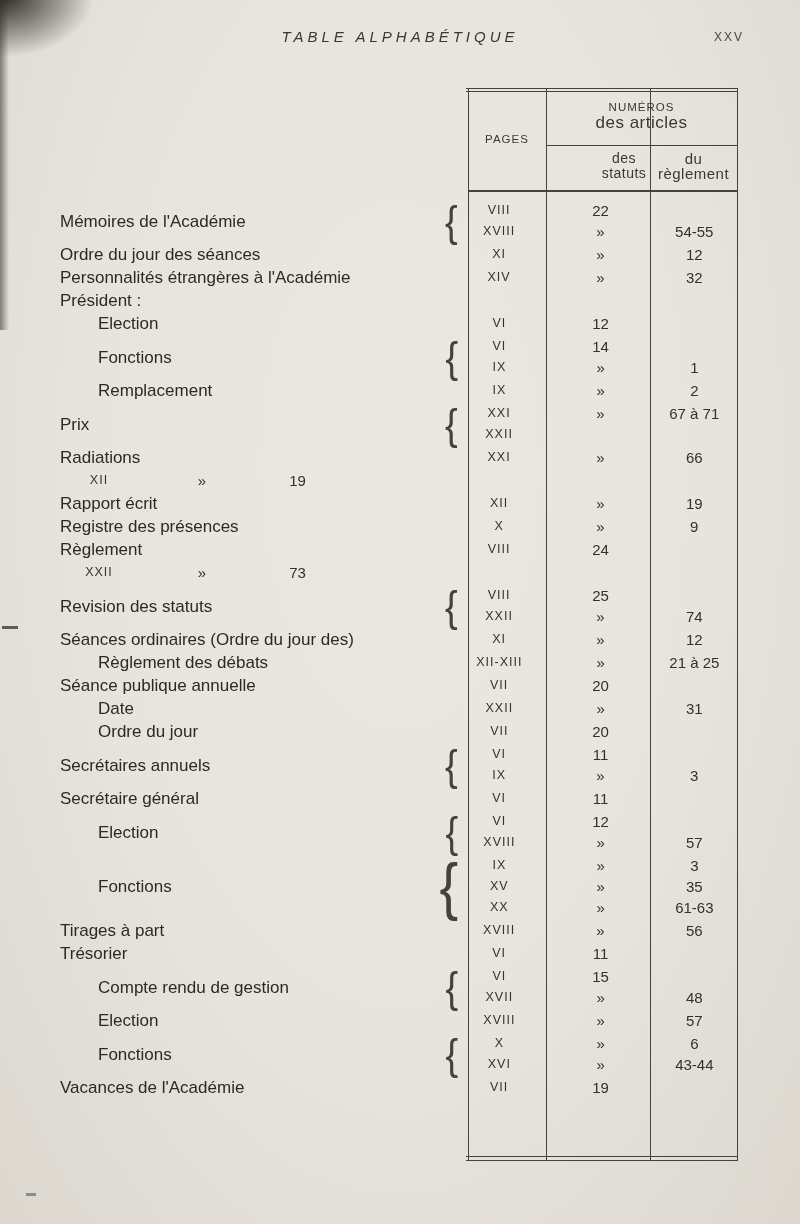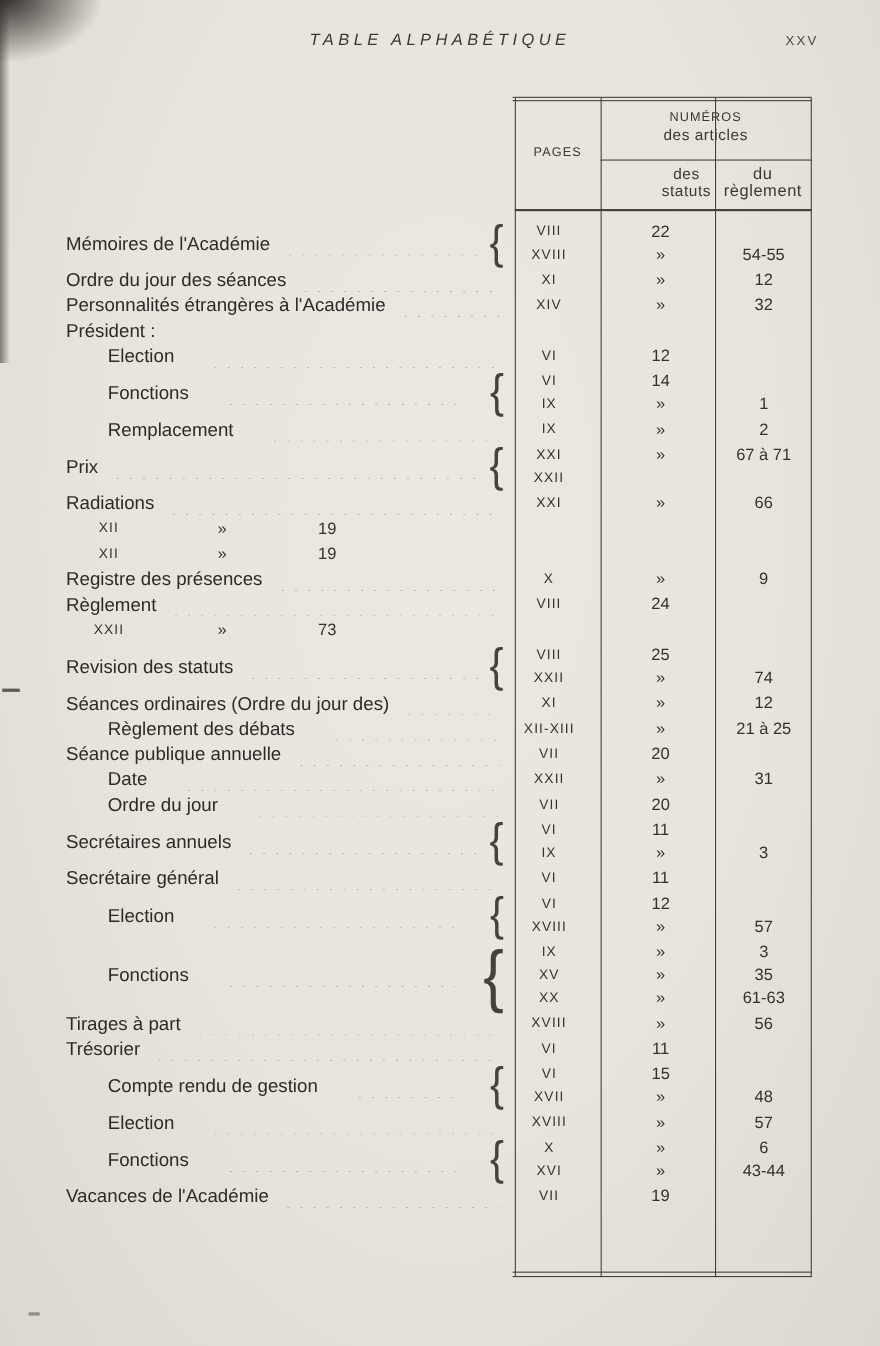--- a/index.html
+++ b/index.html
@@ -32,21 +32,21 @@
   .rule-top-b{left:406px;right:0;top:3px;}
   .rule-numeros{left:486px;right:0;top:57px;}
   .rule-head{left:408px;right:0;top:102px;height:2px;}
   .rule-bot-a{left:406px;right:0;bottom:7px;}
   .rule-bot-b{left:406px;right:0;bottom:3px;}
 
   
   .th{position:absolute;text-align:center;font-size:11.5px;letter-spacing:1px;color:#3a3832;}
   .th-pages{left:408px;width:78px;top:0;height:102px;display:flex;align-items:center;justify-content:center;}
   .th-numeros{left:486px;width:191px;top:12px;line-height:15px;}
-  .th-numeros .sub{display:block;font-size:14px;letter-spacing:.5px;}
+  .th-numeros .sub{display:block;font-size:17px;letter-spacing:.5px;}
   .th-statuts{left:512px;width:104px;top:63px;line-height:15px;font-size:14px;letter-spacing:.5px;}
   .th-reglement{left:590px;width:87px;top:63px;line-height:15px;font-size:15px;letter-spacing:.5px;}
   .th-statuts span,.th-reglement span{display:block;}
 
   
   .tbody{position:absolute;left:0;top:104px;width:677px;padding-top:6px;}
   .row{display:flex;margin:2px 0;}
   .c-label{width:408px;display:flex;align-items:center;box-sizing:border-box;padding-right:3px;}
   .c-label .txt{font-size:17px;line-height:21px;white-space:nowrap;color:#2c2a25;}
   .indent-1{padding-left:38px;gap:20px;}
@@ -252,20 +252,24 @@
             <div class="ln">XII</div>
           </div>
           <div class="c-val c-statuts">
             <div class="ln">»</div>
           </div>
           <div class="c-val c-reglement">
             <div class="ln">19</div>
           </div>
         </div>
         <div class="row">
+          <div class="c-label indent-0">
+            <span class="txt">Rapport écrit</span>
+            <span class="leader"></span>
+          </div>
           <div class="c-val c-pages">
             <div class="ln">XII</div>
           </div>
           <div class="c-val c-statuts">
             <div class="ln">»</div>
           </div>
           <div class="c-val c-reglement">
             <div class="ln">19</div>
           </div>
         </div>

